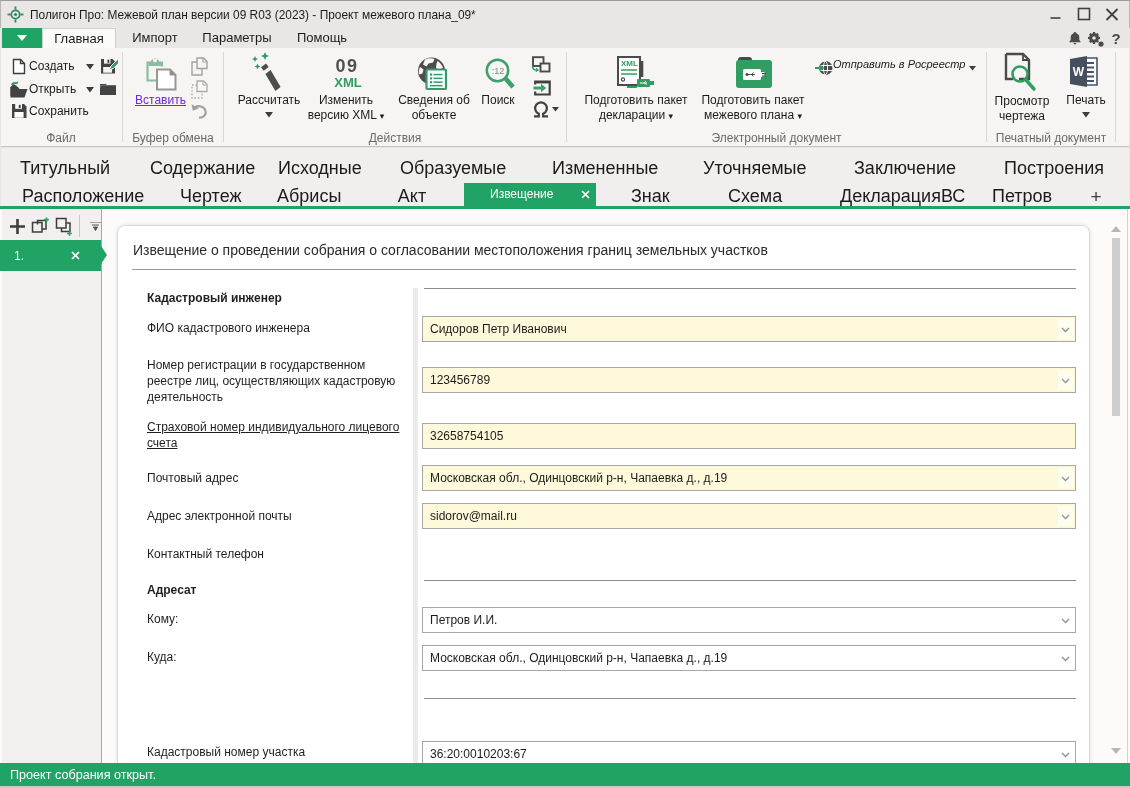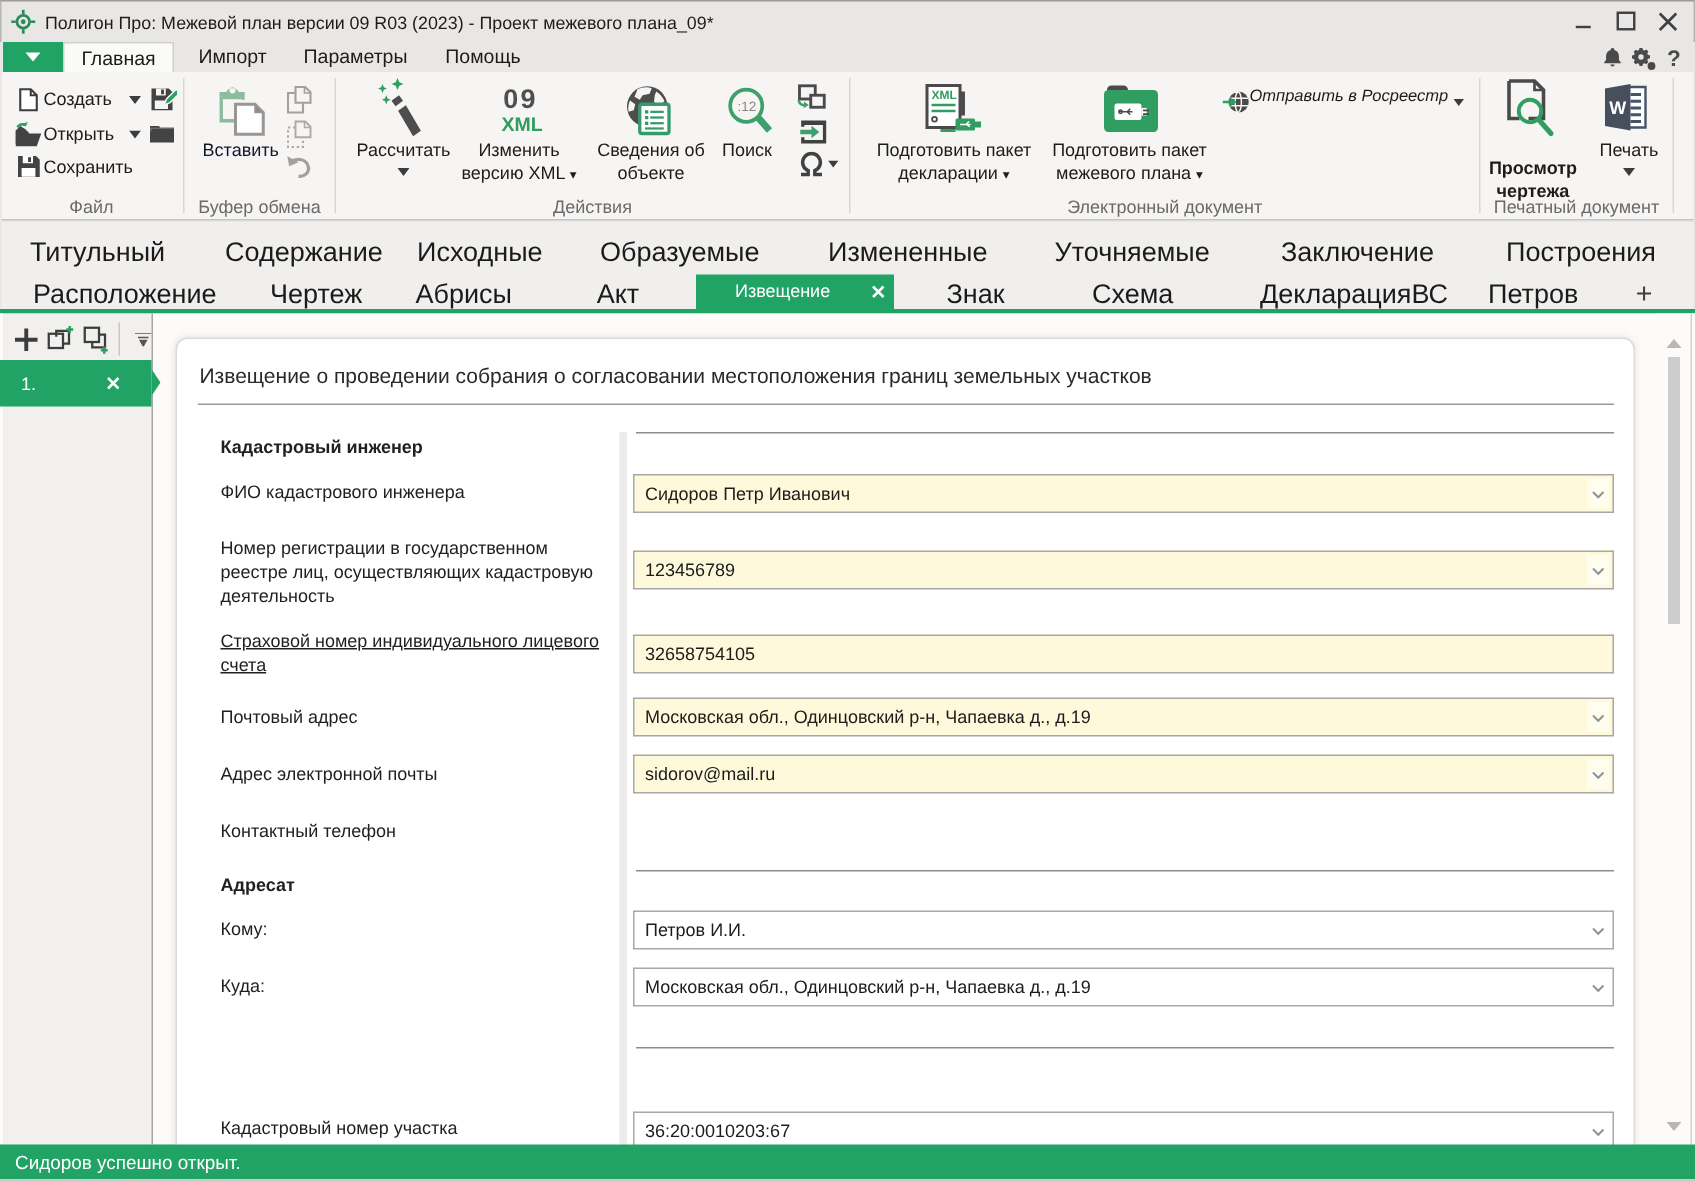--- a/index.html
+++ b/index.html
@@ -14,21 +14,21 @@
 #menubtn{left:2px;top:28px;width:40px;height:20px;background:#21a366;}
 #menubtn:after{content:"";position:absolute;left:15px;top:7px;border-left:5px solid transparent;border-right:5px solid transparent;border-top:6px solid #fff;}
 .rtab{top:28px;height:20px;line-height:20px;font-size:13px;color:#1d1c1b;text-align:center;}
 #rtab-active{background:#fafaf9;border:1px solid #d2d0ce;border-bottom:none;}
 
 #ribbon{left:1px;top:48px;width:1128px;height:99px;background:#f6f5f4;border-bottom:1px solid #c5c3c1;}
 .rsep{top:4px;width:1px;height:90px;background:#d9d7d5;}
 .grouplabel{font-size:12px;color:#6a6a6a;text-align:center;top:131px;}
 .rbtntext{font-size:12px;color:#1d1c1b;}
 .rbig{font-size:12px;color:#1d1c1b;text-align:center;line-height:15px;}
-.dis{color:#0f172a;}
+.dis{color:#6d28d9;text-decoration:underline;}
 
 #doctabs{left:1px;top:148px;width:1128px;height:58px;background:#f0efed;}
 .dtab{height:24px;line-height:24px;font-size:18px;color:#1b1b1b;text-align:center;}
 #greenline{left:0;top:206px;width:1130px;height:3px;background:#21a366;}
 #acttab{left:464px;top:183px;width:132px;height:23px;background:#21a366;color:#fff;}
 
 #sidebar{left:0;top:209px;width:102px;height:554px;background:#f1f0ee;border-right:1px solid #a9a7a5;border-left:2px solid #fcfbfa;}
 #sideitem{left:0;top:240px;width:101px;height:31px;background:#21a366;color:#fff;font-size:12px;z-index:6;}
 
 #main{left:102px;top:209px;width:1028px;height:554px;background:#fcfbfa;}
@@ -254,21 +254,21 @@
     <path d="M0 0 h7 l-3.5 4.6 z" fill="#3c3c3c"></path>
   </svg>
 
 <svg class="abs" style="left:1003px;top:52px" width="42" height="40" viewBox="0 0 42 40">
     <path d="M3 2 h17 l6 6 v19 h-10" fill="none" stroke="#4a4a4a" stroke-width="2.4"></path>
     <path d="M20 2 v6 h6" fill="none" stroke="#4a4a4a" stroke-width="1.8"></path>
     <path d="M3 2 v25 h7" fill="none" stroke="#4a4a4a" stroke-width="2.4"></path>
     <circle cx="17" cy="22" r="7.5" fill="none" stroke="#2f9e60" stroke-width="2.6"></circle>
     <path d="M23 28 l8 9" stroke="#2f9e60" stroke-width="3.4" stroke-linecap="round"></path>
   </svg>
-<div class="abs rbig" style="left:986px;top:105px;width:72px;font-weight:bold;">Просмотр<br>чертежа</div>
+<div class="abs rbig" style="left:986px;top:94px;width:72px;">Просмотр<br>чертежа</div>
 <svg class="abs" style="left:1070px;top:55px" width="32" height="33" viewBox="0 0 32 33">
     <path d="M14 3 h13 v27 h-13" fill="#fff" stroke="#44546a" stroke-width="1.6"></path>
     <g stroke="#44546a" stroke-width="2">
       <path d="M17 8 h7 M17 12.5 h7 M17 17 h7 M17 21.5 h7 M17 26 h7"></path>
     </g>
     <path d="M0 4 L17 1 V32 L0 29 z" fill="#474f5d"></path>
     <text x="8.5" y="21" font-family="Liberation Sans" font-size="12" font-weight="bold" fill="#fff" text-anchor="middle">W</text>
   </svg>
 <div class="abs rbig" style="left:1058px;top:93px;width:56px;">Печать</div>
 <svg class="abs" style="left:1082px;top:112px" width="8" height="6">
@@ -391,14 +391,14 @@
     <div id="scrollthumb"></div>
 <svg style="position:absolute;left:7px;top:17px;" width="10" height="6">
       <path d="M0 6 L5 0 L10 6 Z" fill="#b9b7b5"></path>
     </svg>
 <svg style="position:absolute;left:7px;top:539px;" width="10" height="6">
       <path d="M0 0 L5 6 L10 0 Z" fill="#b9b7b5"></path>
     </svg>
 </div>
 
 <div class="abs" style="left:1127px;top:209px;width:1px;height:554px;background:#d5d3d1;"></div>
-<div class="abs" id="statusbar"><span style="margin-left:10px;font-size:12.6px;">Сидоров успешно открыт.</span></div>
+<div class="abs" id="statusbar"><span style="margin-left:10px;font-size:12.6px;">Проект собрания открыт.</span></div>
 <div class="abs" id="bottomstrip"></div>
 
 </body></html>

